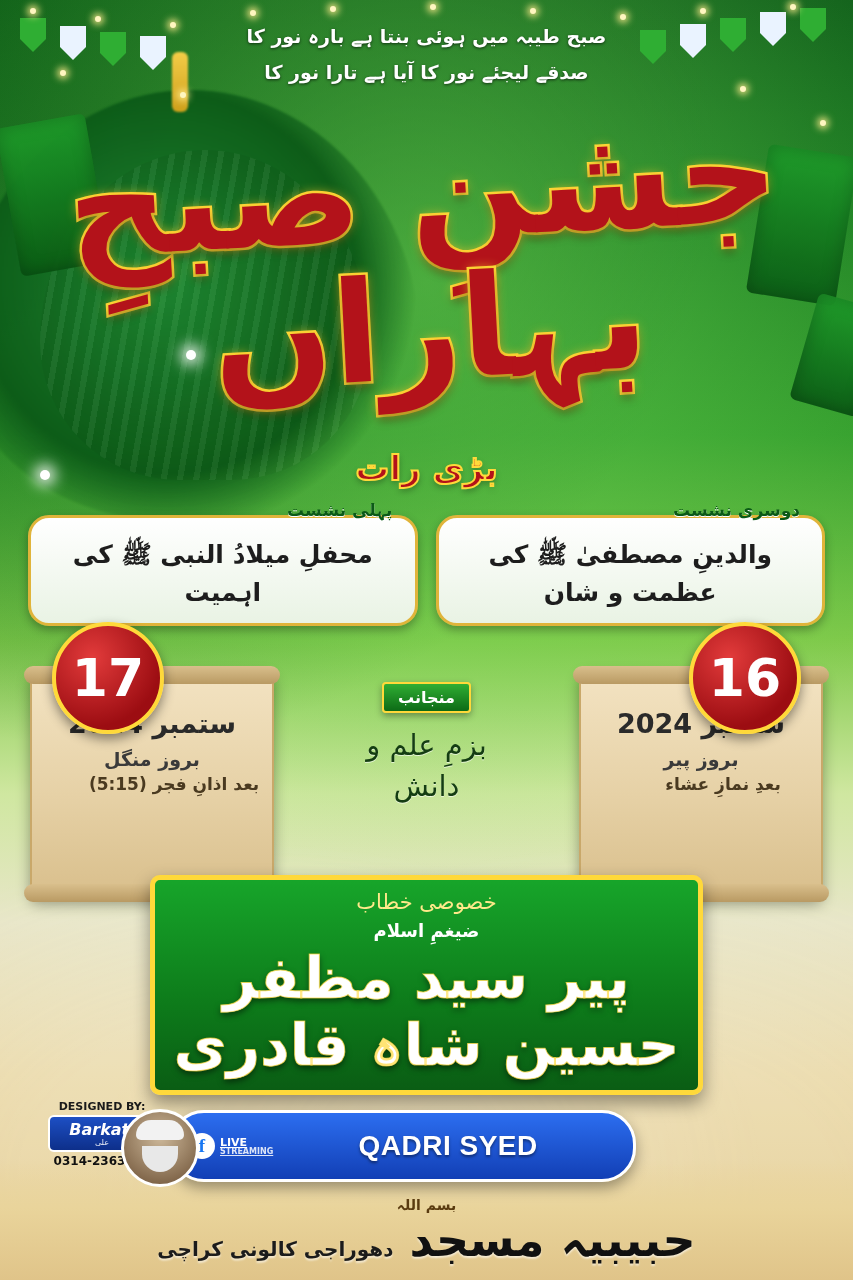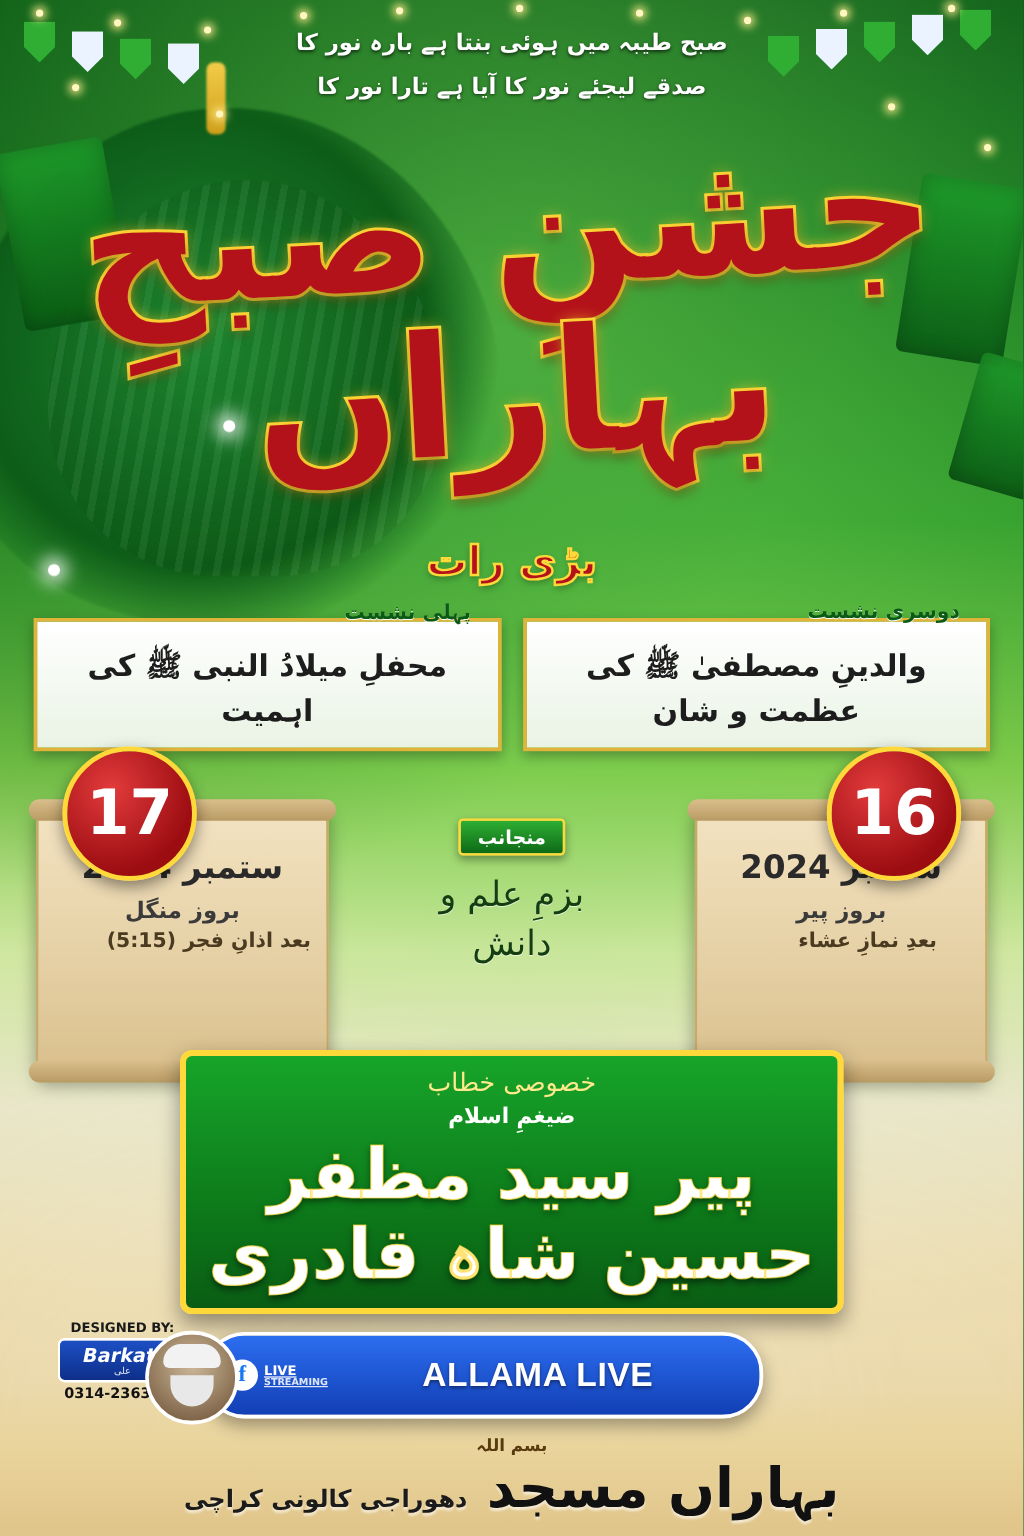--- a/index.html
+++ b/index.html
@@ -103,21 +103,21 @@
   }
   
   .sessions{
     position:absolute;top:515px;left:28px;right:28px;
     display:flex;flex-direction:row-reverse;gap:18px;direction:rtl;
   }
   .session{
     flex:1;position:relative;
     background:linear-gradient(180deg,#ffffff,#e9f3e4);
     border:3px solid #e0b43a;
-    border-radius:0;
+    border-radius:21px;
     padding:18px 14px 12px;
     text-align:center;
     box-shadow:0 4px 10px rgba(0,0,0,.3);
   }
   .session-kicker{
     position:absolute;top:-18px;right:22px;
     font-size:17px;font-weight:bold;color:#0b5a16;
     background:transparent;
     text-shadow:0 1px 0 #fff;
   }
@@ -354,25 +354,25 @@
       <div class="beard"></div>
     </div>
     <div class="fb-badge">
       <div class="fb-circle">f</div>
       <div>
         <div class="live-word">LIVE</div>
         <div class="live-word" style="font-size:8px;opacity:.85;">STREAMING</div>
       </div>
     </div>
     <div class="live-name">
-      <div>ALLAMA LIVE</div>
+      <div>QADRI SYED</div>
     </div>
   </div>
 
   <div class="venue">
     <div class="venue-crest">بسم اللہ</div>
     <div class="venue-text">
-      <span>بہاراں مسجد</span>
+      <span>حبیبیہ مسجد</span>
       <span class="venue-sub">دھوراجی کالونی کراچی</span>
     </div>
   </div>
 
 </div>
 
 </body></html>

